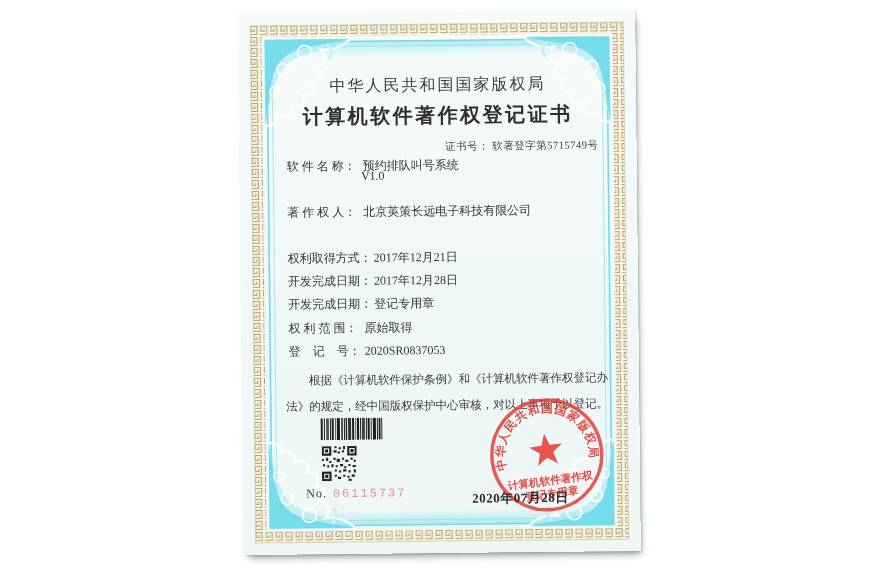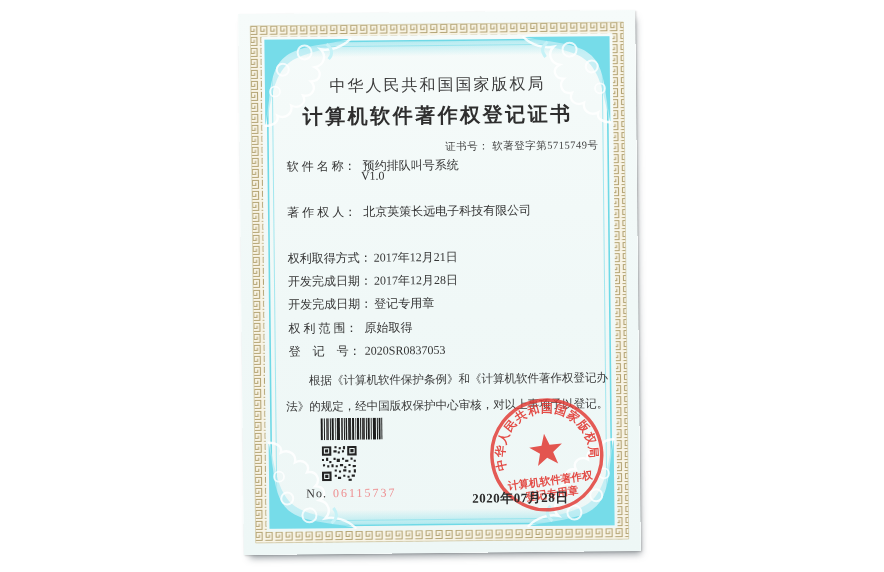--- a/index.html
+++ b/index.html
@@ -34,21 +34,21 @@
   .f2{top:237px}.f3{top:260px}.f4{top:283px}.f5{top:307px}.f6{top:330px}
   .fv{margin-left:2px;}
   .statement{
     position:absolute;left:44px;top:354px;width:322px;
     font-size:11.5px;line-height:26px;color:#383838;
     text-align:justify;text-indent:2em;
   }
   .barcode{position:absolute;left:78px;top:405px;width:62px;height:22px;}
   .qrcode{position:absolute;left:79px;top:433px;width:35px;height:35px;}
   .serial{position:absolute;left:63px;top:473px;font-size:12px;color:#3c3c3c;letter-spacing:1px;}
-  .serial .num{color:#ee8e90;letter-spacing:2px;margin-left:6px;}
+  .serial .num{color:#ee8e90;letter-spacing:2px;margin-left:6px;font-family:Liberation Mono, monospace;}
   .seal{position:absolute;left:243px;top:383px;width:122px;height:122px;
     transform:rotate(-7deg);opacity:.9;}
   .issue-date{
     position:absolute;left:229px;top:478px;font-size:13px;font-weight:600;
     color:#2b2b2b;letter-spacing:.5px;
   }
 </style>
 </head>
 <body>
 

